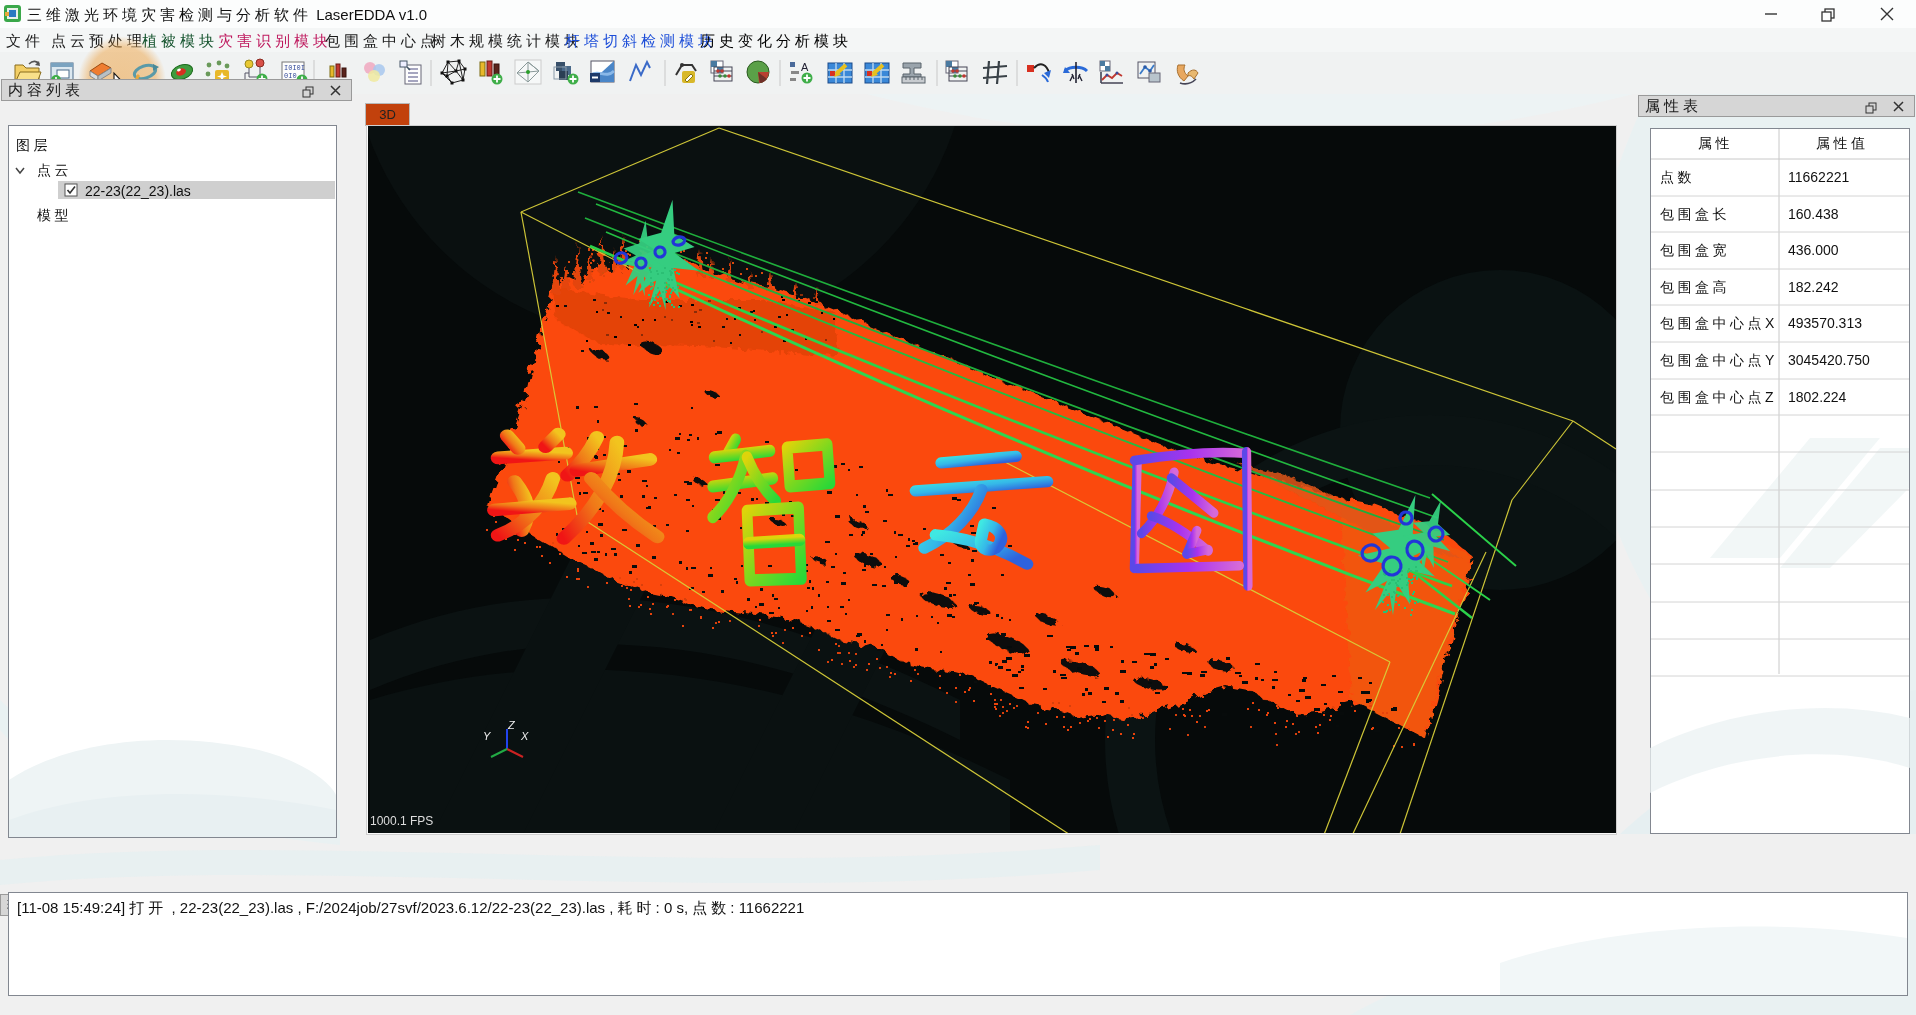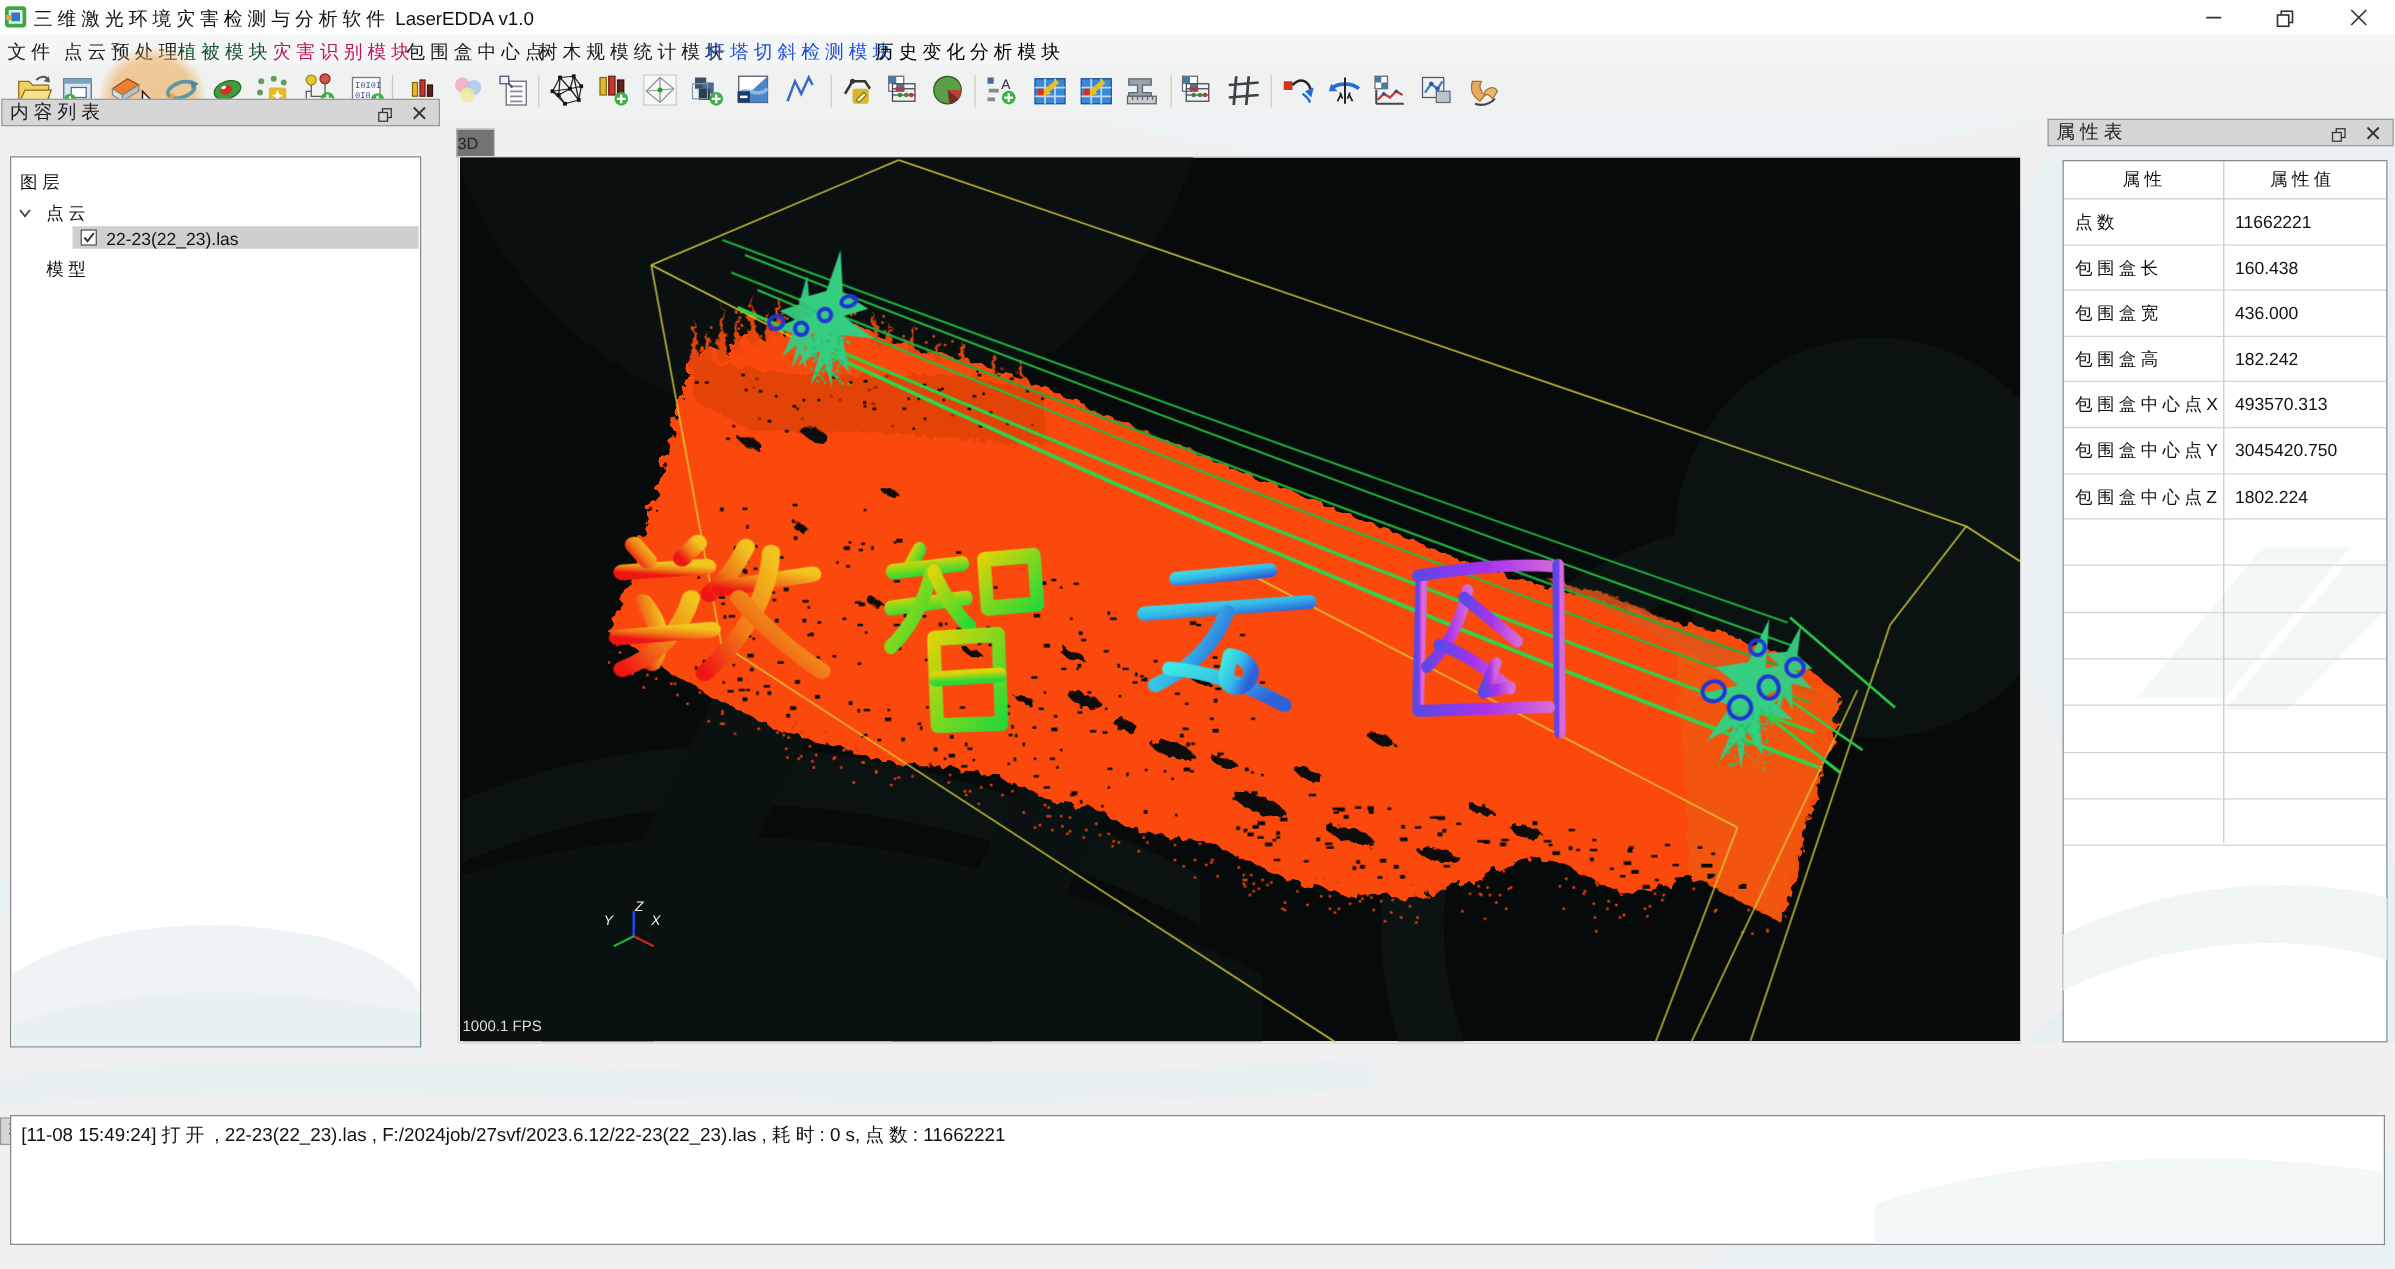--- a/index.html
+++ b/index.html
@@ -309,21 +309,21 @@
   </svg>
 <div class="abs cjk13" style="left:37px;top:162px;font-size:14px">点云</div>
 <div class="abs" style="left:58px;top:181px;width:277px;height:18px;background:#cfcfcf"></div>
 <svg class="abs" style="left:64px;top:183px" width="15" height="15">
     <rect x="1" y="1" width="12" height="12" fill="#fff" stroke="#555"></rect>
     <path d="M3.5,7 L6,10 L11,3.5" fill="none" stroke="#333" stroke-width="1.6"></path>
   </svg>
 <div class="abs" style="left:85px;top:183px;font-size:14px">22-23(22_23).las</div>
 <div class="abs cjk13" style="left:37px;top:207px;font-size:14px">模型</div>
 
-<div class="abs" style="left:365px;top:103px;width:31px;height:23px;background:#737373;border:1px solid #b8b8b8;border-bottom:none;font-size:13px;line-height:22px;color:#222">3D</div>
+<div class="abs" style="left:365px;top:103px;width:45px;height:23px;background:#c2410c;border:1px solid #b8b8b8;border-bottom:none;font-size:13px;text-align:center;line-height:22px;color:#222">3D</div>
 <div class="abs" style="left:366px;top:125px;width:1251px;height:710px;background:#fafafa;border:1px solid #d0d0d0"></div>
 <svg width="1248" height="707" style="position:absolute;left:368px;top:126px">
 <defs>
 <filter id="rough" x="-5%" y="-5%" width="110%" height="110%">
 <feTurbulence type="fractalNoise" baseFrequency="0.11" numOctaves="2" seed="7" result="n"></feTurbulence>
 <feDisplacementMap in="SourceGraphic" in2="n" scale="14"></feDisplacementMap>
 </filter>
 <filter id="rough2" x="-10%" y="-10%" width="120%" height="120%">
 <feTurbulence type="fractalNoise" baseFrequency="0.15" numOctaves="2" seed="3" result="n"></feTurbulence>
 <feDisplacementMap in="SourceGraphic" in2="n" scale="10"></feDisplacementMap>

